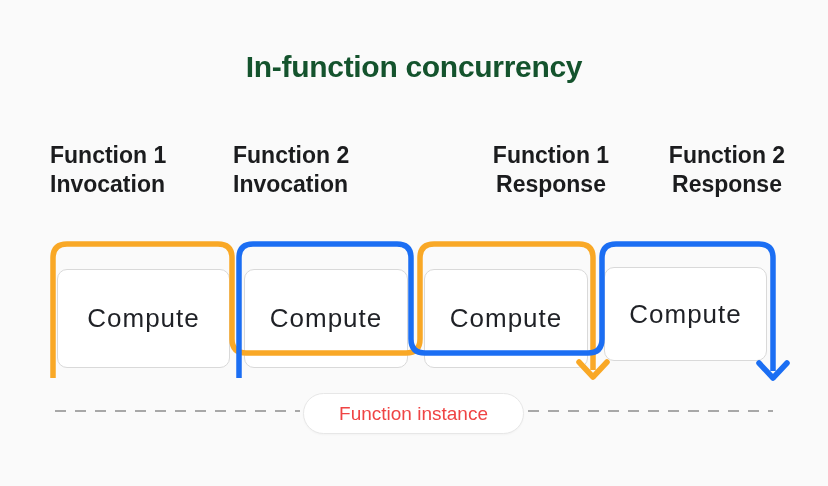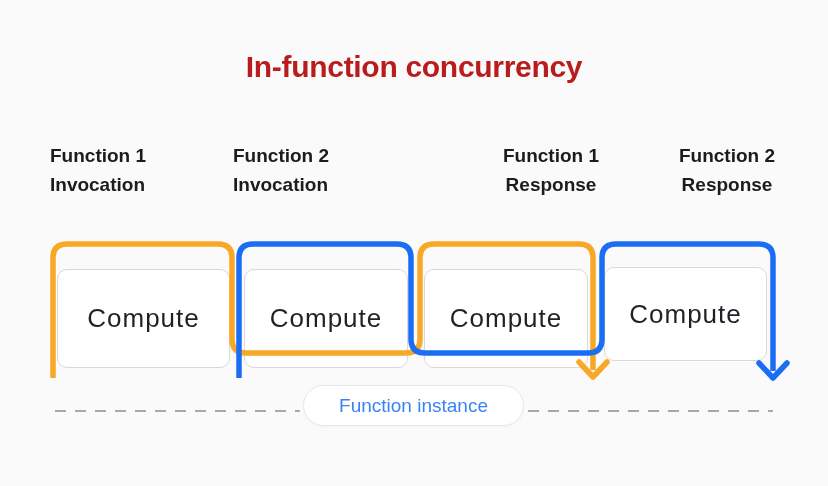--- a/index.html
+++ b/index.html
@@ -16,27 +16,27 @@
   .title {
     position: absolute;
     top: 50px;
     left: 0;
     width: 828px;
     margin: 0;
     text-align: center;
     font-size: 30px;
     font-weight: 700;
     letter-spacing: -0.3px;
-    color: #b91c1c;
+    color: #14532d;
   }
 
   .flabel {
     position: absolute;
     top: 141px;
-    font-size: 19px;
+    font-size: 23px;
     font-weight: 700;
     line-height: 29px;
     color: #1B1C1E;
     white-space: nowrap;
   }
   .flabel span { display: block; }
   .flabel.align-left   { text-align: left; }
   .flabel.align-center { text-align: center; width: 200px; }
   .flabel.pos-1 { left: 50px; }
   .flabel.pos-2 { left: 233px; }
@@ -67,32 +67,32 @@
     position: absolute;
     left: 0; top: 0;
     width: 828px; height: 486px;
     z-index: 2;
     pointer-events: none;
   }
 
   .instance-pill {
     position: absolute;
     left: 303px;
-    top: 385px;
+    top: 393px;
     width: 221px;
     height: 41px;
     box-sizing: border-box;
     background: #FFFFFF;
     border: 1.5px solid #E7E7E7;
     border-radius: 22px;
     display: flex;
     align-items: center;
     justify-content: center;
     font-size: 19px;
-    color: #3b82f6;
+    color: #ef4444;
     z-index: 3;
     box-shadow: 0 1px 2px rgba(0,0,0,0.03);
   }
 </style>
 </head>
 <body>
 
 <div class="stage">
 
   <h1 class="title">In-function concurrency</h1>

